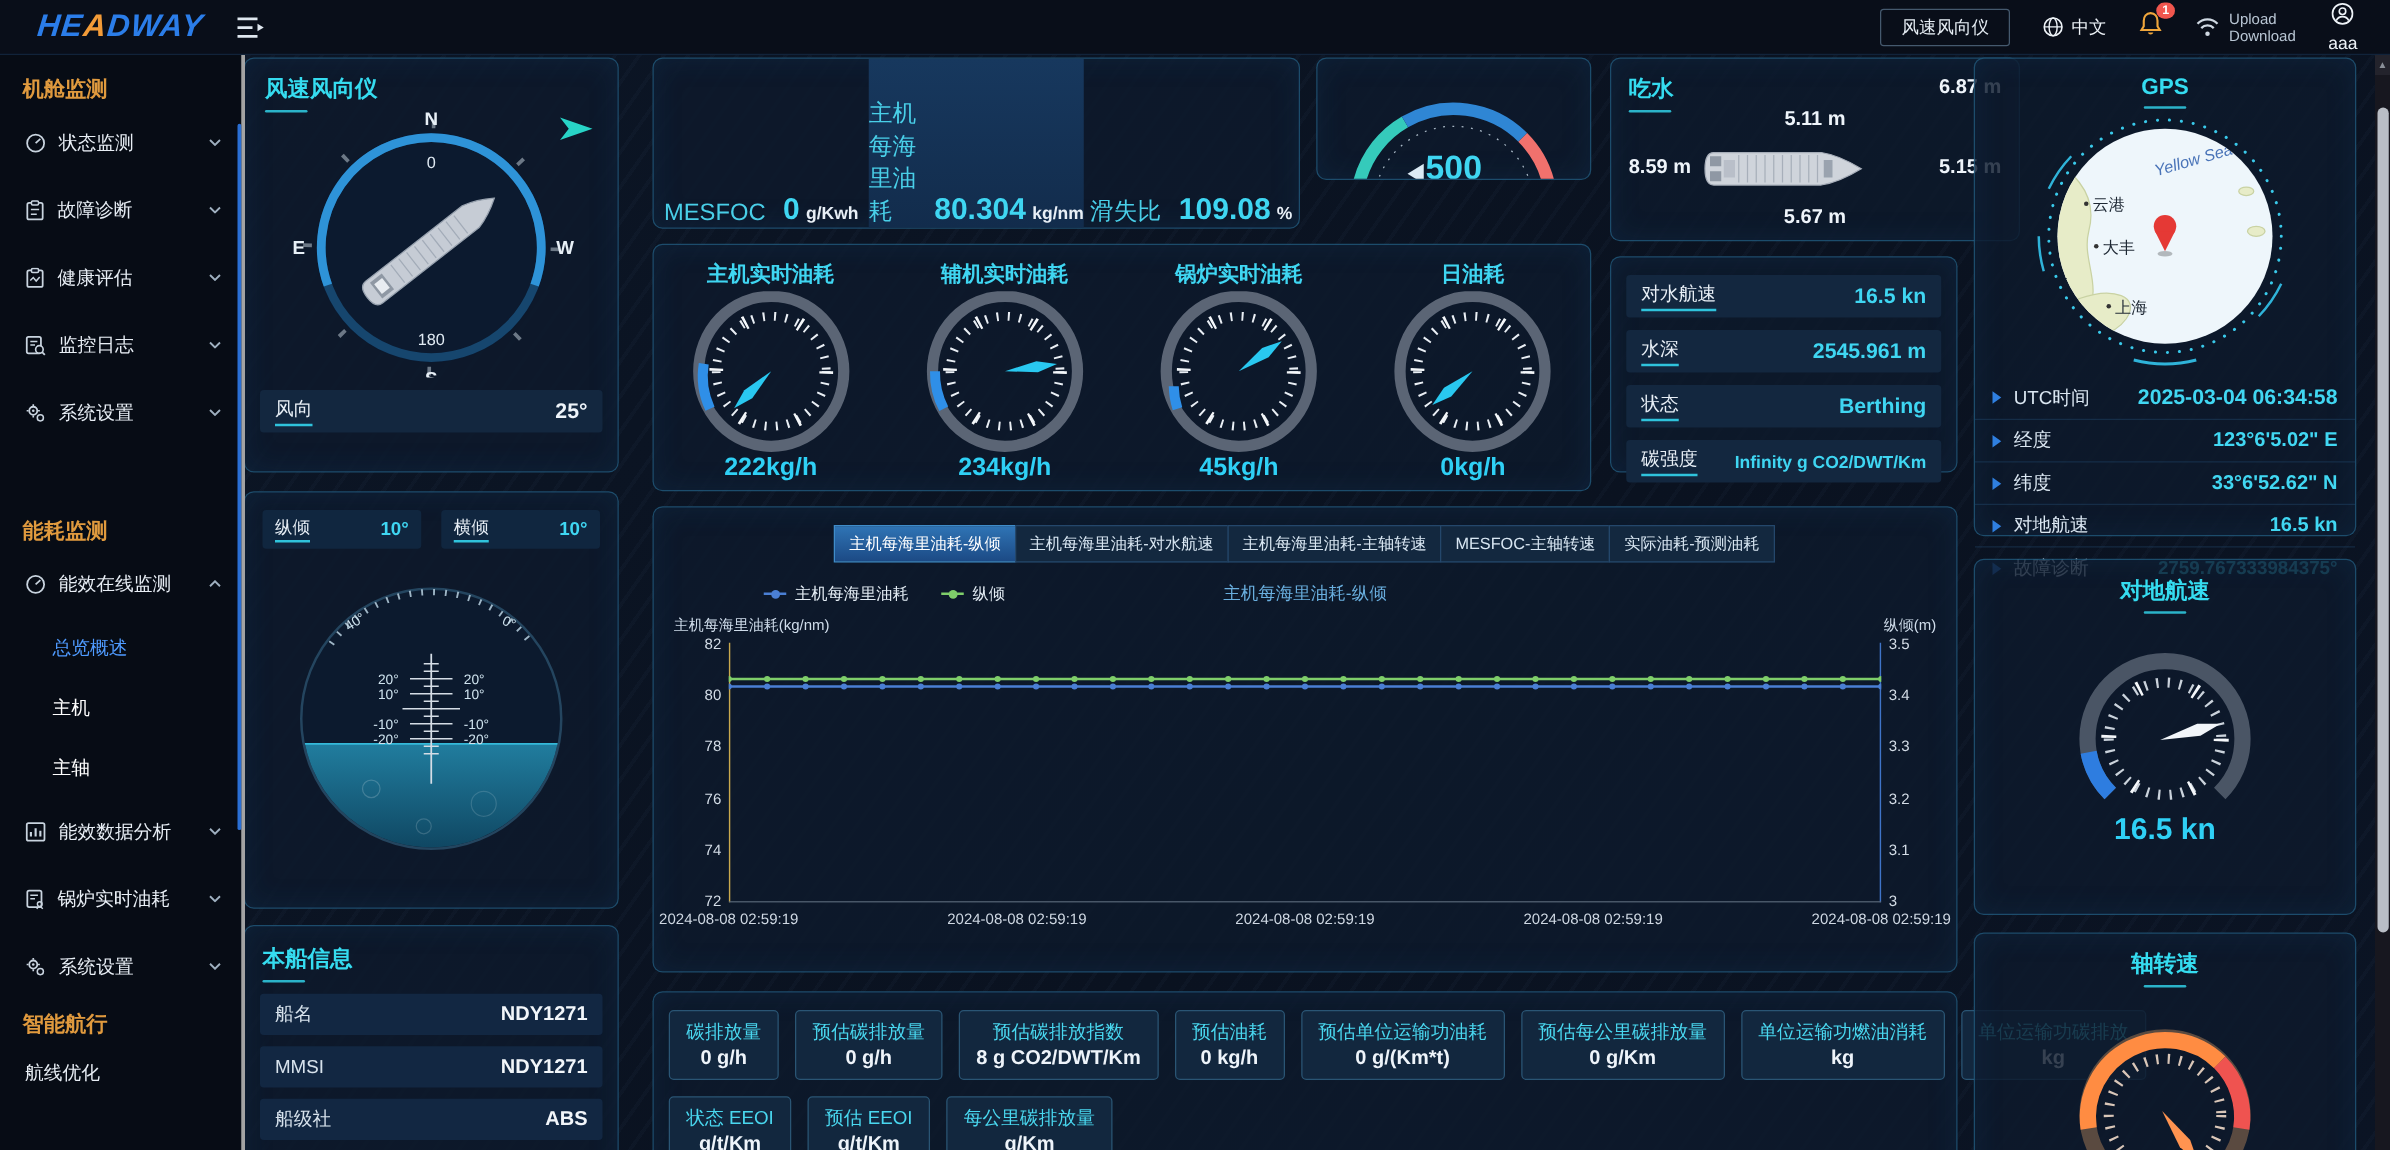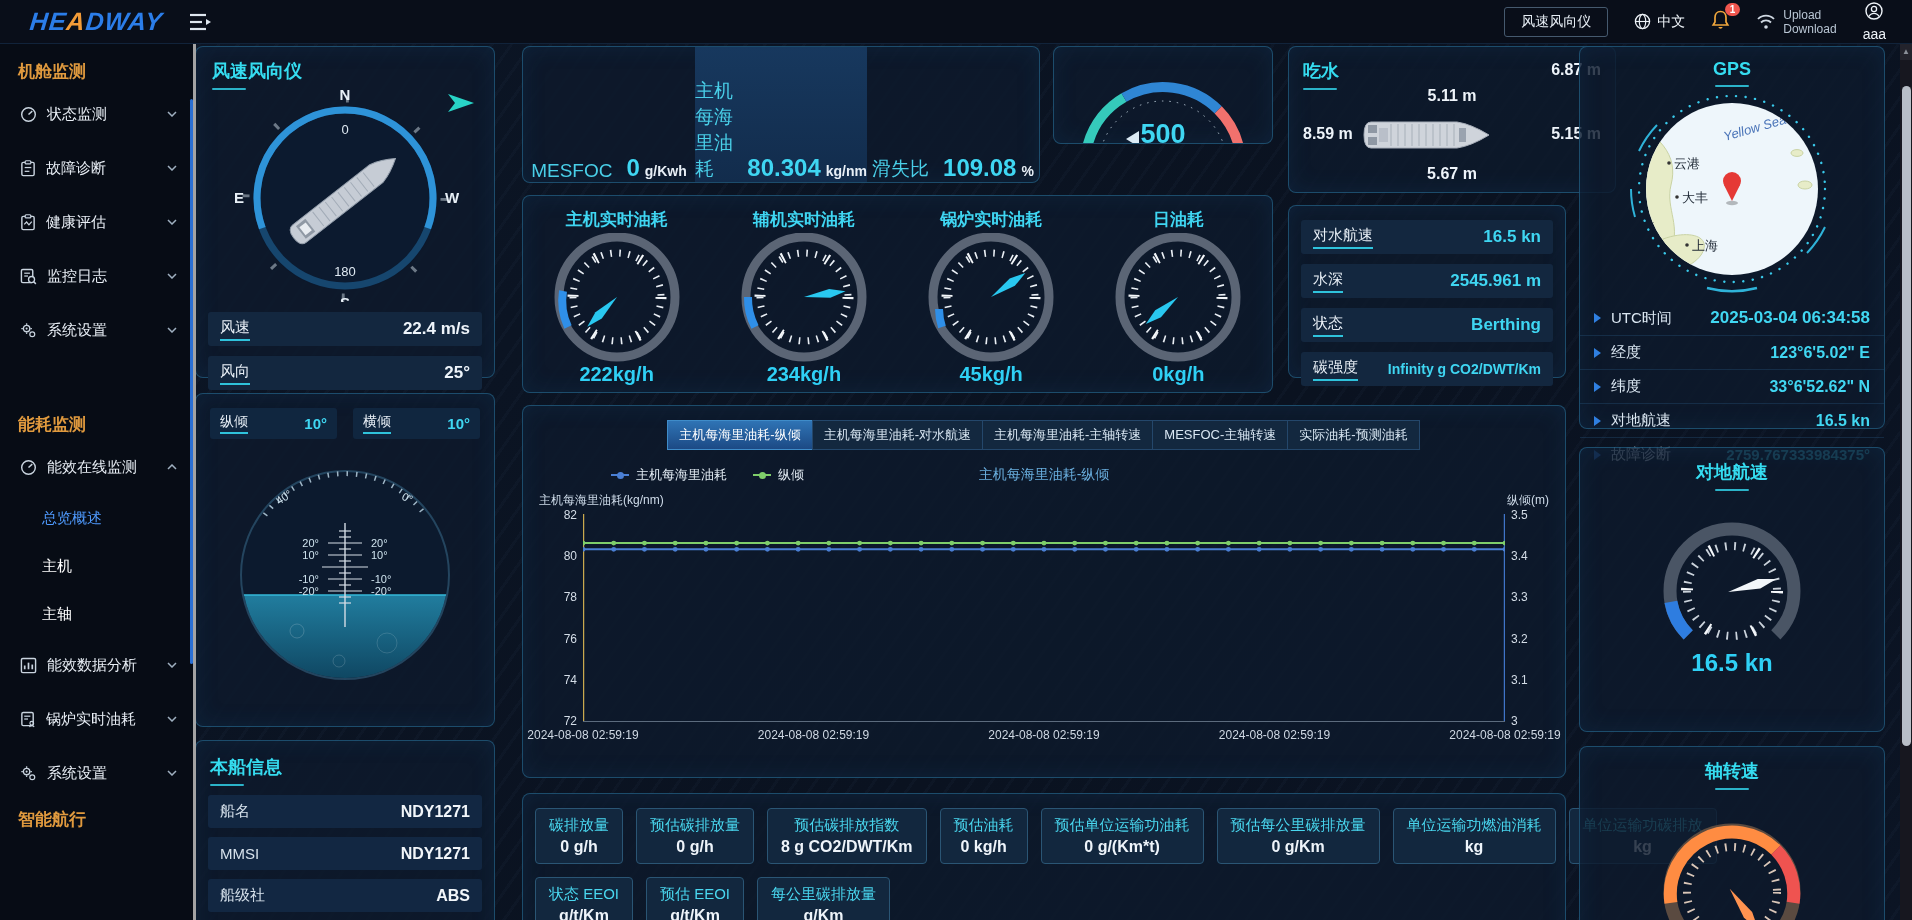--- a/index.html
+++ b/index.html
@@ -311,20 +311,21 @@
         </g>
         <circle cx="13" cy="13" r="2.6" fill="none" stroke="#c9d4df" stroke-width="1.3"></circle>
       </svg>
     <span>系统设置</span>
     <svg class="chev" width="10" height="6" viewBox="0 0 10 6">
         <polyline points="1,1 5,5 9,1" fill="none" stroke="#9fb0c0" stroke-width="1.5"></polyline>
       </svg>
   </div>
 
   <div class="side-sec" style="margin-top:8px;">智能航行</div>
+  <div class="side-plain">航线优化</div>
 
   <div class="side-scroll"></div>
 </div>
 
 <div class="main">
 
   <div class="panel" id="p-wind">
     <div class="ptitle-wrap">
         <div class="ptitle">风速风向仪</div>
         <div class="tline"></div>
@@ -353,24 +354,20 @@
             <line x1="-2" y1="-9" x2="-2" y2="9"></line>
             <line x1="6" y1="-9" x2="6" y2="9"></line>
             <line x1="14" y1="-9" x2="14" y2="9"></line>
             <line x1="22" y1="-9" x2="22" y2="9"></line>
             <line x1="30" y1="-9" x2="30" y2="9"></line>
         </g>
         <rect x="-56" y="-8" width="12" height="16" fill="#8f98a4"></rect>
           <rect x="-54" y="-5" width="8" height="10" fill="#e8ecf1"></rect>
       </g>
     </svg>
-    <div class="irow">
-      <span class="lbl">风速</span>
-      <span class="val" style="color:#eef4fa;">22.4 m/s</span>
-    </div>
     <div class="irow">
       <span class="lbl">风向</span>
       <span class="val" style="color:#eef4fa;">25°</span>
     </div>
   </div>
 
   <div class="panel" id="p-kpi">
     <div class="kpi-col">
       <div class="kpi-lbl">MESFOC</div>
       <div><span class="kpi-val">0</span><span class="kpi-unit">g/Kwh</span></div>

